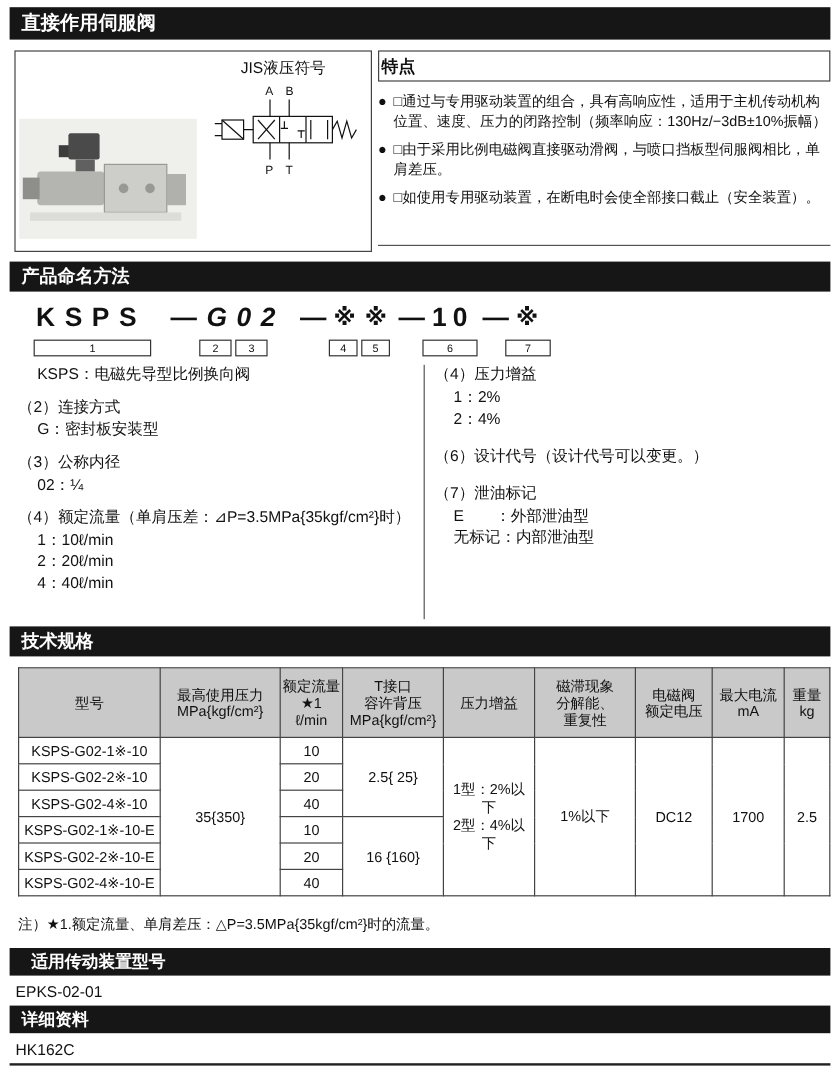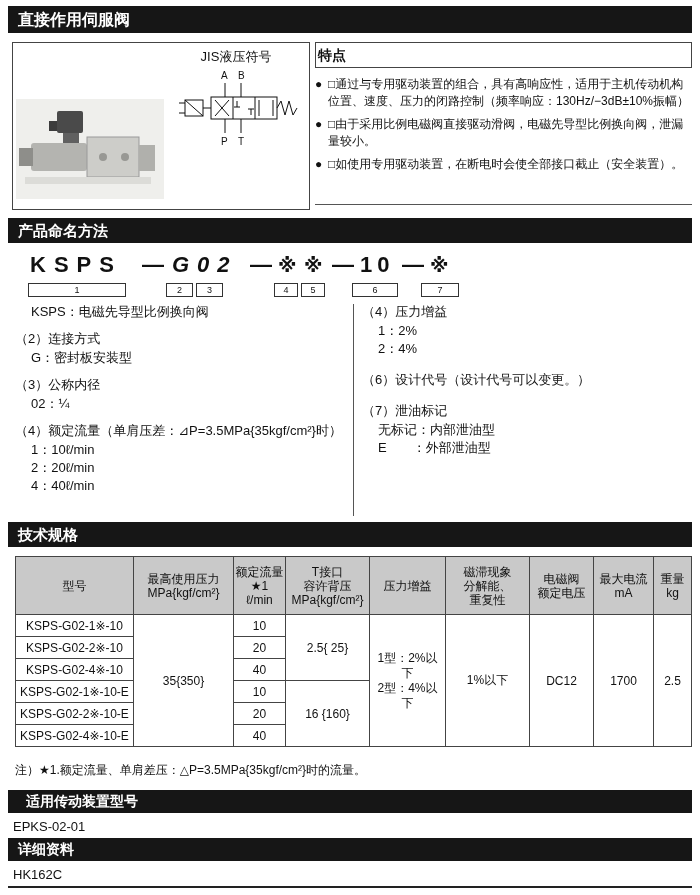--- a/index.html
+++ b/index.html
@@ -112,21 +112,21 @@
   <div class="features-header">
     <span>特点</span>
   </div>
   <div class="features-list">
     <div class="feature-item">
       <span class="feature-bullet">●</span>
       <span class="feature-text">□通过与专用驱动装置的组合，具有高响应性，适用于主机传动机构位置、速度、压力的闭路控制（频率响应：130Hz/−3dB±10%振幅）</span>
     </div>
     <div class="feature-item">
       <span class="feature-bullet">●</span>
-      <span class="feature-text">□由于采用比例电磁阀直接驱动滑阀，电磁先导型比例换向阀，泄漏量较小。</span>
+      <span class="feature-text">□由于采用比例电磁阀直接驱动滑阀，与喷口挡板型伺服阀相比，单肩差压。</span>
     </div>
     <div class="feature-item">
       <span class="feature-bullet">●</span>
       <span class="feature-text">□如使用专用驱动装置，在断电时会使全部接口截止（安全装置）。</span>
     </div>
   </div>
   <div class="hline-features"></div>
 
   <div class="bar bar-naming">
     <span>产品命名方法</span>
@@ -177,22 +177,22 @@
     <div class="nm-item">
       <div class="nm-label">（4）压力增益</div>
       <div class="nm-line">1：2%</div>
       <div class="nm-line">2：4%</div>
     </div>
     <div class="nm-item">
       <div class="nm-label">（6）设计代号（设计代号可以变更。）</div>
     </div>
     <div class="nm-item">
       <div class="nm-label">（7）泄油标记</div>
+      <div class="nm-line">E　　：外部泄油型</div>
       <div class="nm-line">无标记：内部泄油型</div>
-      <div class="nm-line">E　　：外部泄油型</div>
     </div>
   </div>
 
   <div class="bar bar-specs">
     <span>技术规格</span>
   </div>
 
   <table class="specs">
     <colgroup>
       <col style="width:118px">

